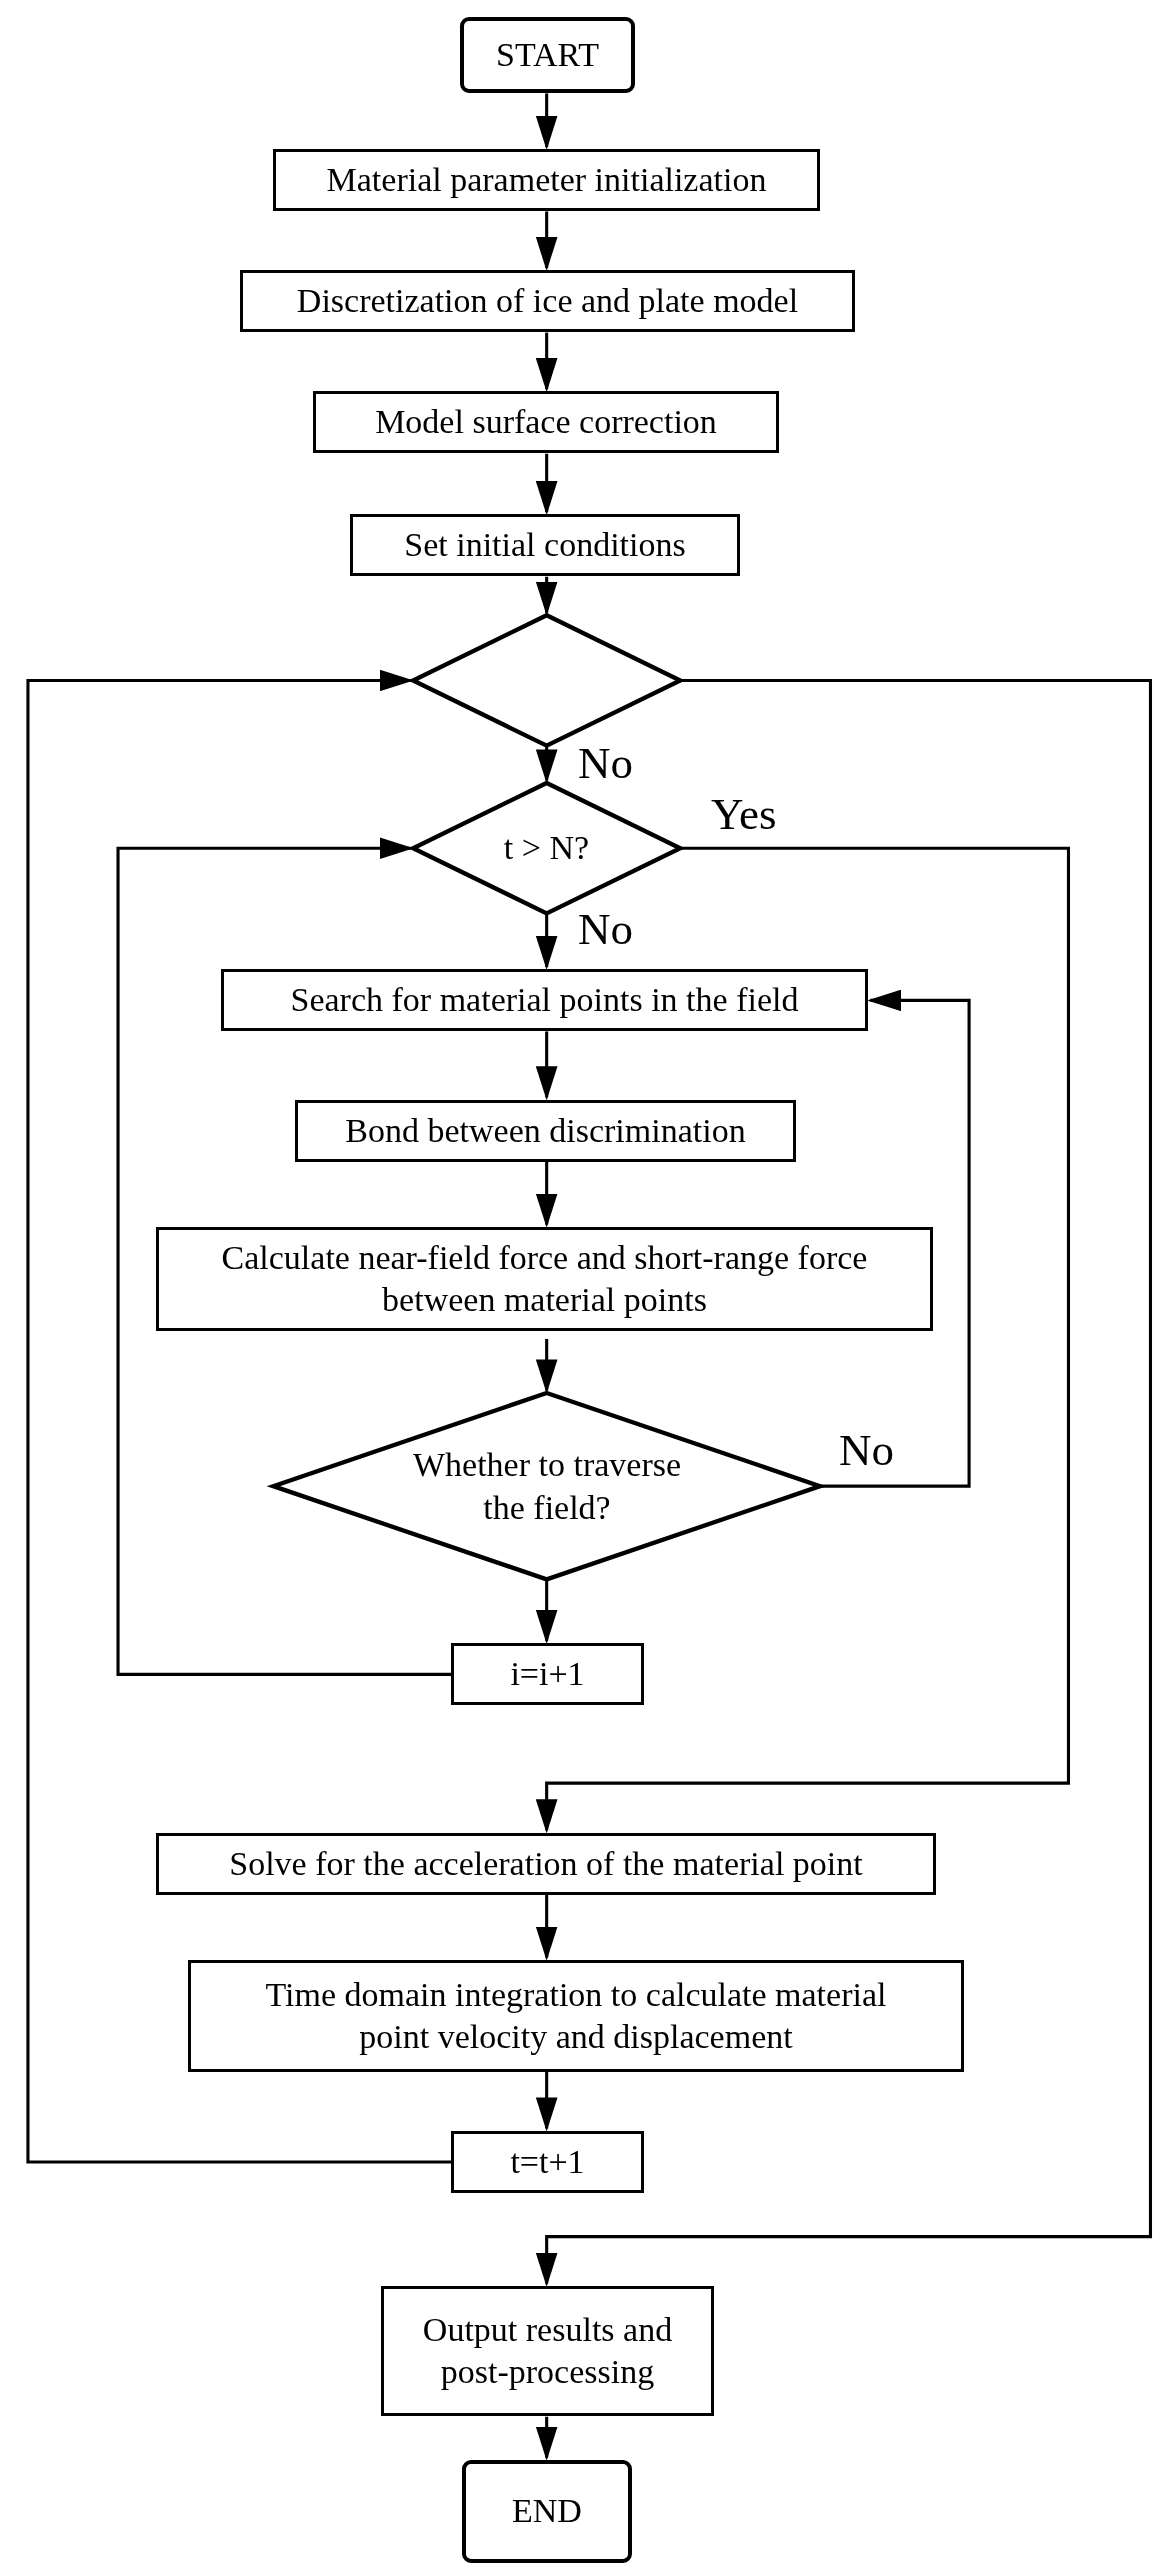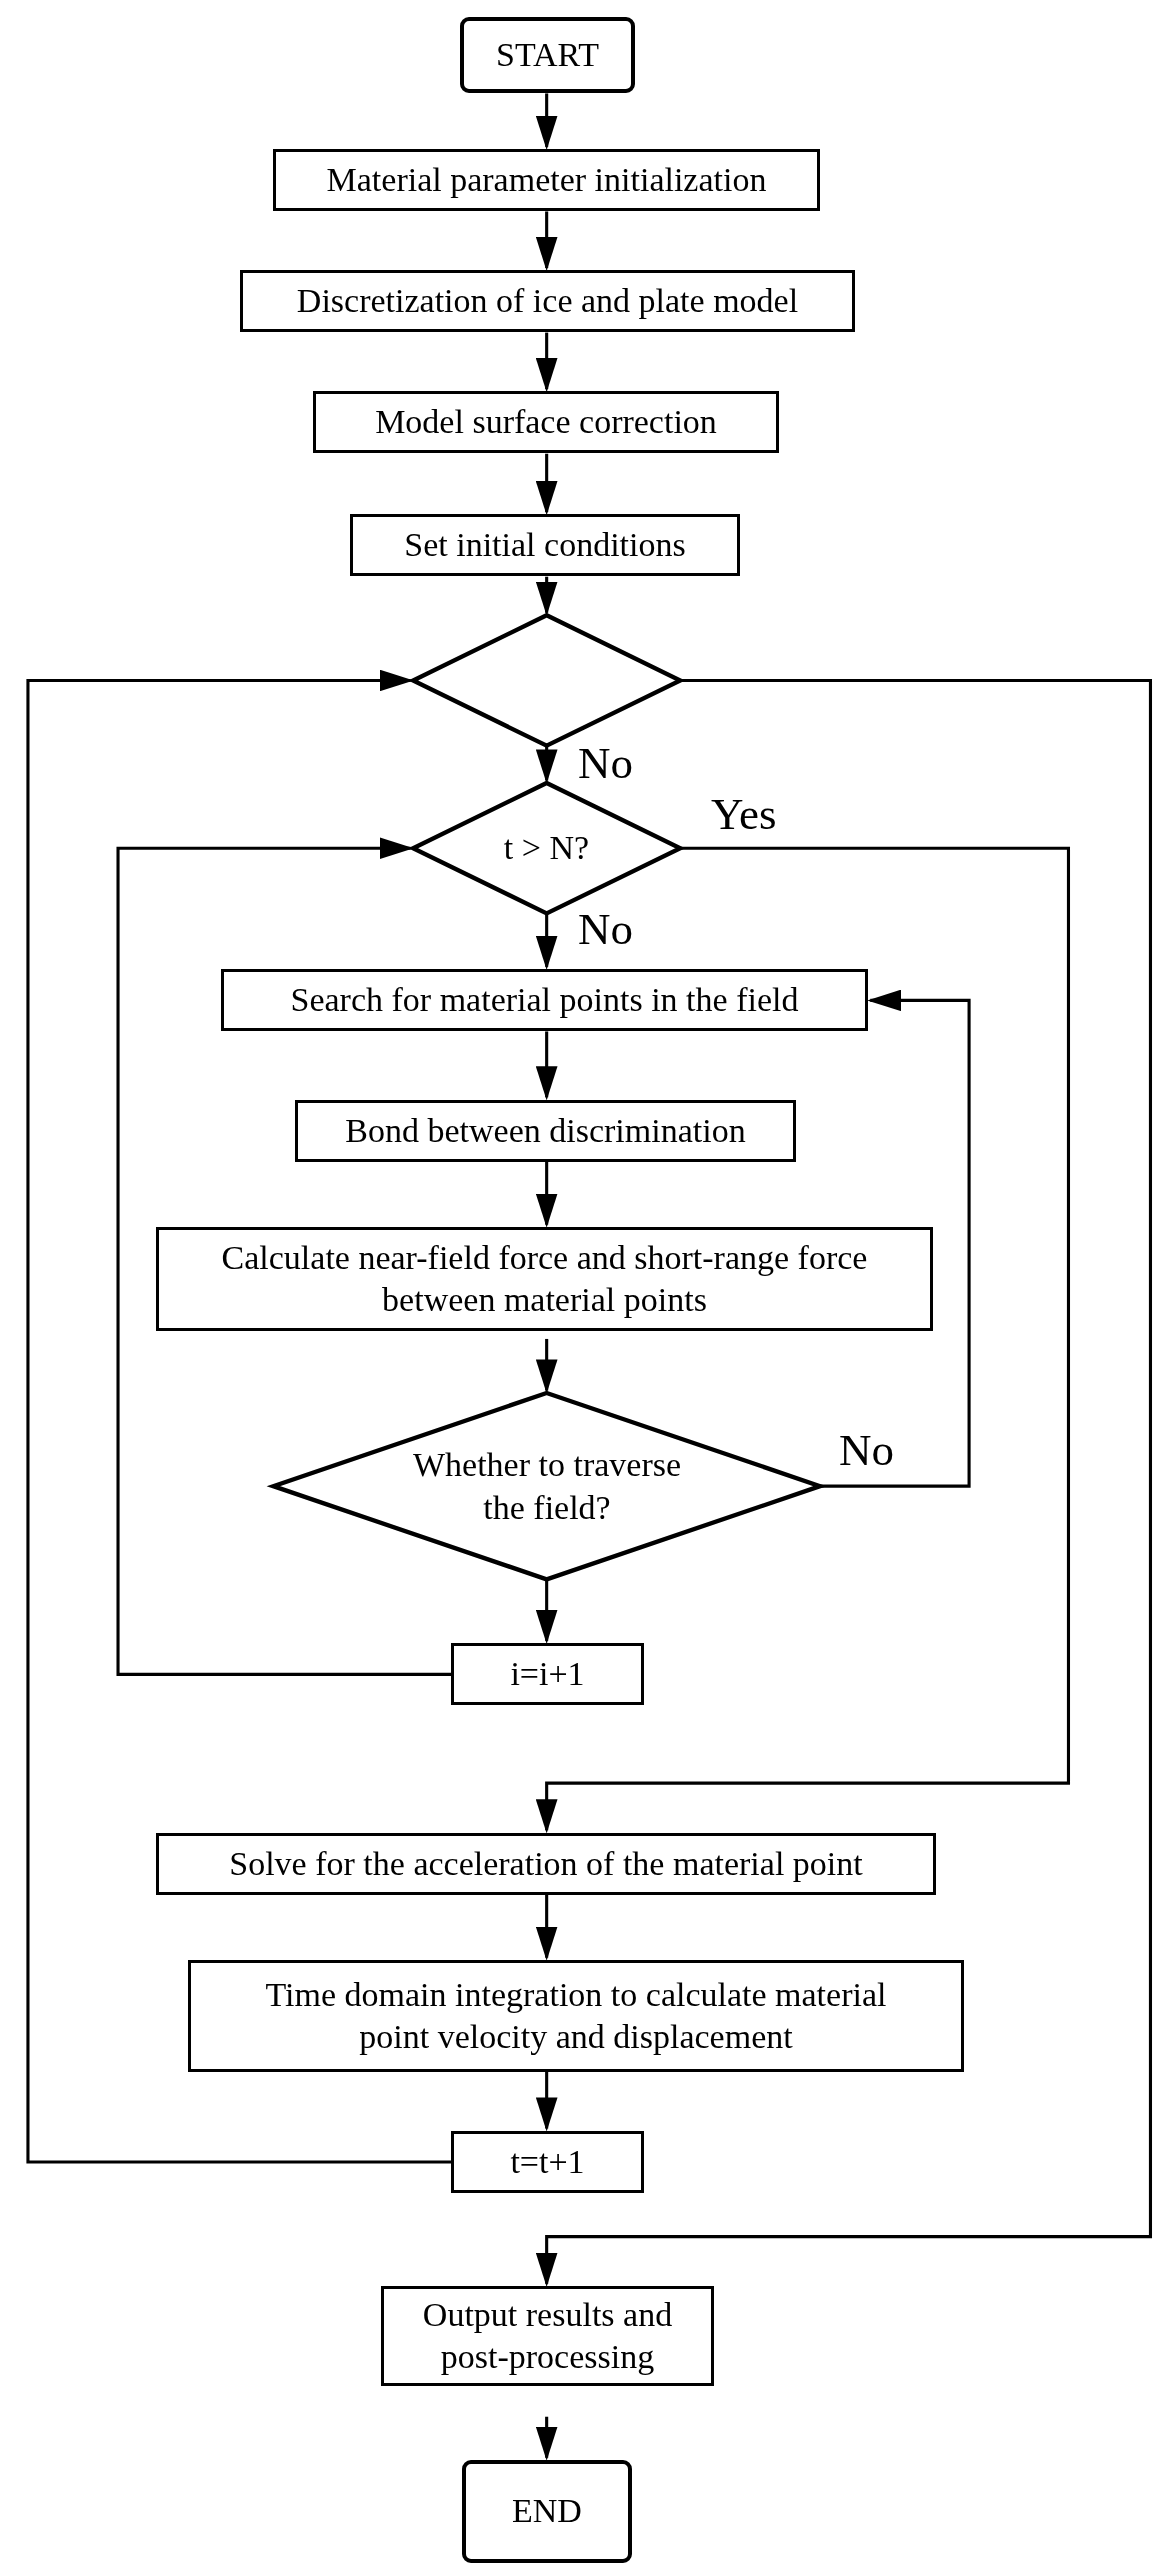--- a/index.html
+++ b/index.html
@@ -100,21 +100,21 @@
 
   <div class="node" style="left:451px;top:1643px;width:193px;height:62px;">i=i+1</div>
 
   <div class="node" style="left:156px;top:1833px;width:780px;height:62px;">Solve for the acceleration of the material point</div>
 
   <div class="node" style="left:156px;top:1960px;width:776px;height:112px;margin-left:32px;">Time domain integration to calculate material
 point velocity and displacement</div>
 
   <div class="node" style="left:451px;top:2131px;width:193px;height:62px;">t=t+1</div>
 
-  <div class="node" style="left:381px;top:2286px;width:333px;height:100px;">Output results and
+  <div class="node" style="left:381px;top:2286px;width:333px;height:130px;">Output results and
 post-processing</div>
 
   <div class="node rounded" style="left:462px;top:2460px;width:170px;height:103px;">END</div>
 
 
   <div class="dtext" style="left:413px;top:814px;width:267px;height:68px;">t &gt; N?</div>
 
   <div class="dtext" style="left:373px;top:1423px;width:348px;height:127px;">Whether to traverse
 the field?</div>
 

